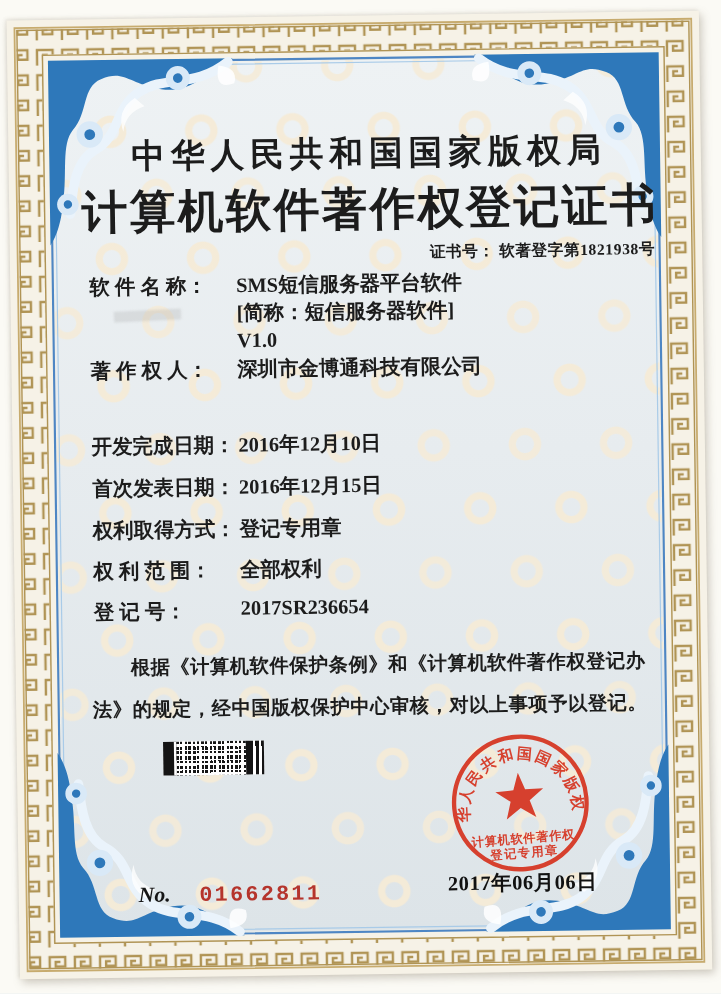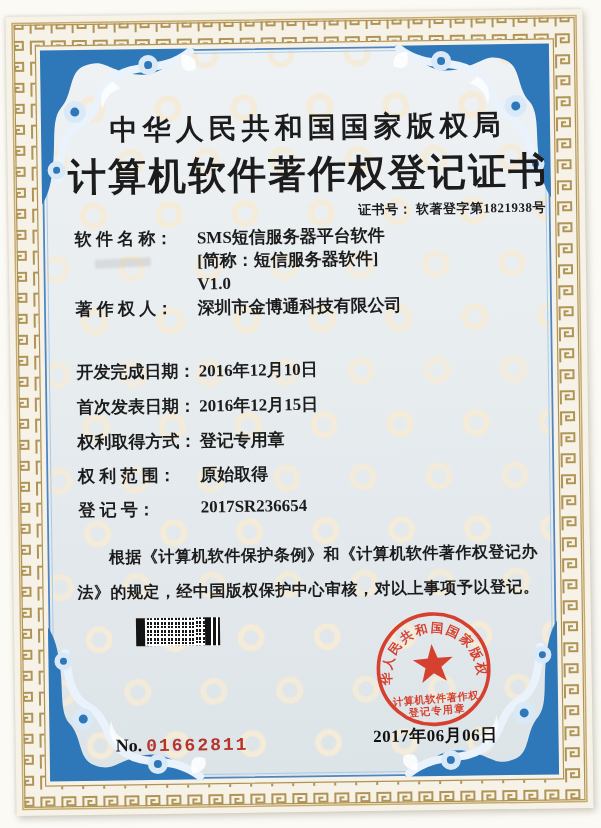--- a/index.html
+++ b/index.html
@@ -54,21 +54,21 @@
   .barcode{position:absolute;left:72px;top:551px;width:84px;height:28px;display:flex;background:#fff;}
   .bc-left{width:9px;background:#141414;border-right:2px solid #fff;}
   .bc-mid{flex:1;
     background-image:
       repeating-linear-gradient(0deg,#fff 0 2px,transparent 2px 4px,#fff 4px 5px,transparent 5px 8px),
       repeating-linear-gradient(90deg,#181818 0 2px,#fff 2px 3px,#141414 3px 5px,#fff 5px 7px);
   }
   .bc-right{width:15px;
     background:linear-gradient(90deg,#141414 0 6px,#fff 6px 8px,#141414 8px 11px,#fff 11px 13px,#141414 13px 15px);}
   .serial{position:absolute;left:50px;top:668px;font-size:18px;font-weight:bold;white-space:nowrap;}
-  .serial .no-prefix{color:#151515;margin-right:4px;}
+  .serial .no-prefix{color:#151515;margin-right:24px;font-style:italic;}
   .serial .no-digits{color:#b5342c;letter-spacing:2px;font-family:"Liberation Mono", monospace;font-weight:600;}
   .seal{position:absolute;left:303px;top:546px;width:132px;height:120px;opacity:.93;transform:rotate(-4deg);}
   .seal-date{
     position:absolute;left:298px;top:661px;width:144px;text-align:center;
     font-size:17px;font-weight:bold;color:#111;letter-spacing:.5px;white-space:nowrap;
   }
 </style>
 </head>
 <body>
 
@@ -142,21 +142,21 @@
       <span class="vals">2016年12月15日</span>
     </div>
 
     <div class="field-row" style="top:363px">
       <span class="lbl">权利取得方式：</span>
       <span class="vals">登记专用章</span>
     </div>
 
     <div class="field-row" style="top:397px">
       <span class="lbl">权 利 范 围：</span>
-      <span class="vals">原始取得</span>
+      <span class="vals">全部权利</span>
     </div>
 
     <div class="field-row" style="top:431px">
       <span class="lbl">登    记    号：</span>
       <span class="vals">2017SR236654</span>
     </div>
 
     <div class="statement">根据《计算机软件保护条例》和《计算机软件著作权登记办法》的规定，经中国版权保护中心审核，对以上事项予以登记。</div>
 
     <div class="barcode">

